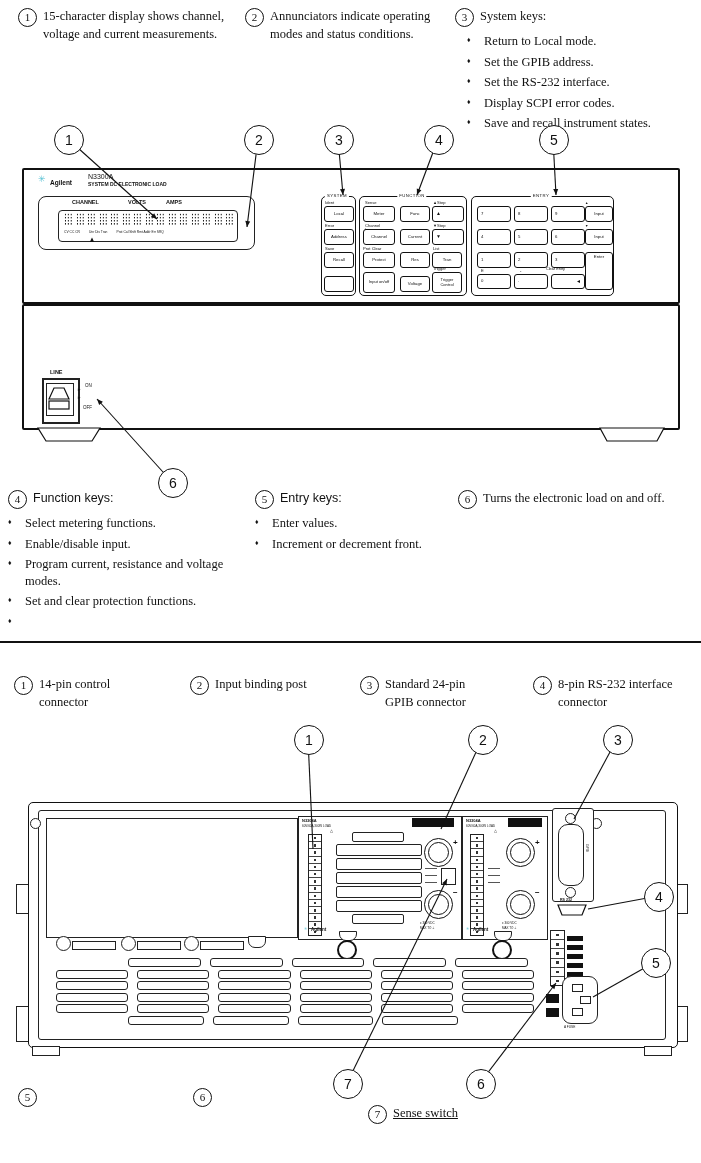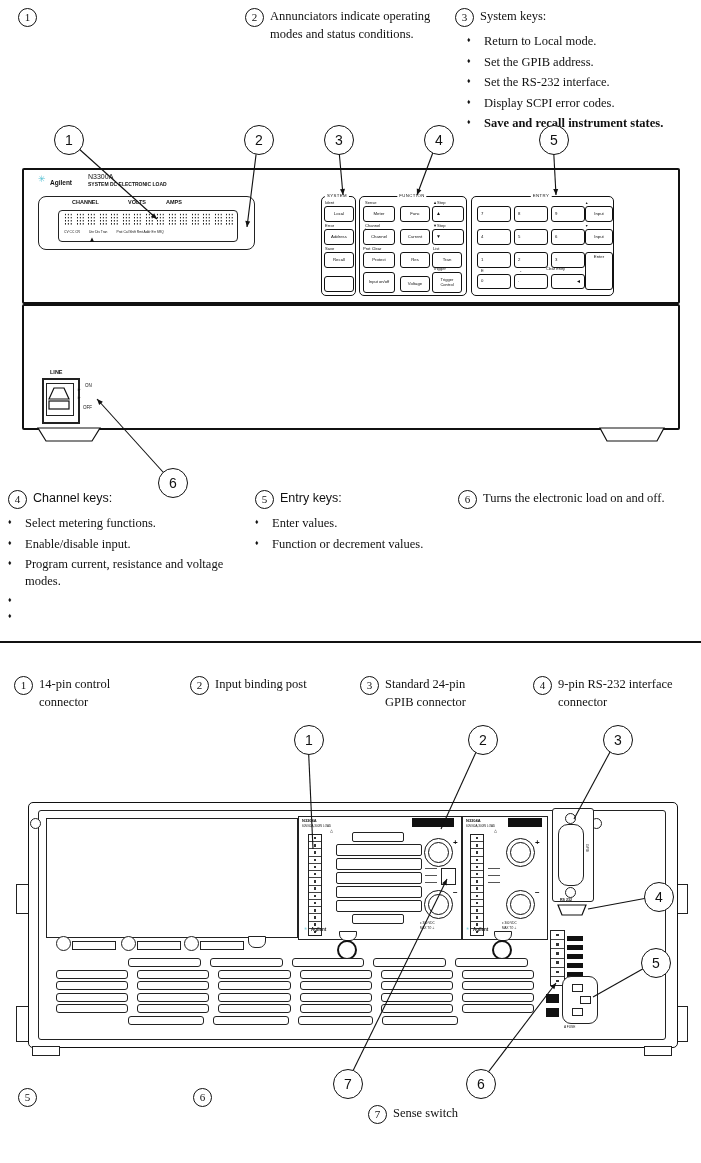--- a/index.html
+++ b/index.html
@@ -58,20 +58,21 @@
   .post::after{content:"";position:absolute;inset:3px;border:1px solid #111;border-radius:50%;}
   svg.overlay{position:absolute;left:0;top:0;z-index:5;pointer-events:none;}
 </style>
 </head>
 <body>
 
 <div id="page">
 
   <div class="abs titem" style="left:18px;top:8px;width:210px;">
     <span class="cnum">1</span>
+    <span style="width:182px;">15-character display shows channel, voltage and current measurements.</span>
   </div>
   <div class="abs titem" style="left:245px;top:8px;width:200px;">
     <span class="cnum">2</span>
     <span style="width:170px;">Annunciators indicate operating modes and status conditions.</span>
   </div>
   <div class="abs" style="left:455px;top:8px;width:235px;">
     <div class="titem">
       <span class="cnum">3</span>
       <span>System keys:</span>
     </div>
@@ -87,21 +88,21 @@
       <div class="bul">
           <span class="dia">♦</span>
           <span style="width:195px;">Set the RS-232 interface.</span>
         </div>
       <div class="bul">
           <span class="dia">♦</span>
           <span style="width:195px;">Display SCPI error codes.</span>
         </div>
       <div class="bul">
           <span class="dia">♦</span>
-          <span style="width:195px;font-weight:bold;">Save and recall instrument states.</span>
+          <span style="width:195px;">Save and recall instrument states.</span>
         </div>
     </div>
   </div>
 
   <div class="pbox" style="left:22px;top:168px;width:654px;height:132px;"></div>
 
   <div class="pbox" style="left:22px;top:304px;width:654px;height:122px;"></div>
 
   <span class="tiny sym" style="left:38px;top:175px;font-size:9px;color:#5bc2d4;">✳</span>
   <span class="tiny" style="left:50px;top:179px;font-size:6.5px;font-weight:bold;">Agilent</span>
@@ -215,56 +216,57 @@
   <div class="callout" style="left:539px;top:125px;">
       <span>5</span>
     </div>
   <div class="callout" style="left:158px;top:468px;">
       <span>6</span>
     </div>
 
   <div class="abs" style="left:8px;top:490px;width:240px;">
     <div class="titem sans">
       <span class="cnum serif">4</span>
-      <span>Channel keys:</span>
+      <span>Function keys:</span>
     </div>
     <div class="bullets" style="margin-left:0;">
       <div class="bul">
           <span class="dia">♦</span>
           <span style="width:215px;">Select metering functions.</span>
         </div>
       <div class="bul">
           <span class="dia">♦</span>
           <span style="width:215px;">Enable/disable input.</span>
         </div>
       <div class="bul">
           <span class="dia">♦</span>
           <span style="width:200px;">Program current, resistance and voltage modes.</span>
         </div>
       <div class="bul">
           <span class="dia">♦</span>
+          <span style="width:215px;">Set and clear protection functions.</span>
         </div>
       <div class="bul">
           <span class="dia">♦</span>
         </div>
     </div>
   </div>
   <div class="abs" style="left:255px;top:490px;width:190px;">
     <div class="titem sans">
       <span class="cnum serif">5</span>
       <span>Entry keys:</span>
     </div>
     <div class="bullets" style="margin-left:0;">
       <div class="bul">
           <span class="dia">♦</span>
           <span style="width:165px;">Enter values.</span>
         </div>
       <div class="bul">
           <span class="dia">♦</span>
-          <span style="width:165px;">Function or decrement values.</span>
+          <span style="width:165px;">Increment or decrement front.</span>
         </div>
     </div>
   </div>
   <div class="abs serif" style="left:458px;top:490px;width:235px;font-size:12.5px;line-height:1.42;">
     <span class="cnum" style="float:left;">6</span>
     <span>Turns the electronic load on and off.</span>
   </div>
 
   <div class="abs" style="left:0;top:641px;width:701px;height:1.5px;background:#111;"></div>
 
@@ -275,21 +277,21 @@
   <div class="abs titem" style="left:190px;top:676px;width:165px;">
     <span class="cnum">2</span>
     <span style="width:140px;">Input binding post</span>
   </div>
   <div class="abs titem" style="left:360px;top:676px;width:130px;">
     <span class="cnum">3</span>
     <span style="width:103px;">Standard 24-pin GPIB connector</span>
   </div>
   <div class="abs titem" style="left:533px;top:676px;width:150px;">
     <span class="cnum">4</span>
-    <span style="width:118px;">9-pin RS-232 interface connector</span>
+    <span style="width:118px;">8-pin RS-232 interface connector</span>
   </div>
 
   <div class="thin" style="left:16px;top:884px;width:12px;height:28px;"></div>
   <div class="thin" style="left:16px;top:1006px;width:12px;height:34px;"></div>
   <div class="thin" style="left:674px;top:884px;width:12px;height:28px;"></div>
   <div class="thin" style="left:674px;top:1006px;width:12px;height:34px;"></div>
 
   <div class="pbox" style="left:28px;top:802px;width:648px;height:244px;border-width:1.6px;border-radius:5px;"></div>
   <div class="thin" style="left:38px;top:810px;width:626px;height:228px;border-radius:3px;"></div>
   <div class="thin" style="left:32px;top:1046px;width:26px;height:8px;"></div>
@@ -487,21 +489,21 @@
     </div>
 
   <div class="abs titem" style="left:18px;top:1088px;width:160px;">
     <span class="cnum">5</span>
   </div>
   <div class="abs titem" style="left:193px;top:1088px;width:160px;">
     <span class="cnum">6</span>
   </div>
   <div class="abs titem" style="left:368px;top:1105px;width:160px;">
     <span class="cnum">7</span>
-    <span style="width:130px;">Sense switch</span>
+    <span style="width:130px;text-decoration:underline;">Sense switch</span>
   </div>
 
   <svg class="overlay" width="701" height="1163" viewBox="0 0 701 1163">
     <g stroke="#111" stroke-width="1.1" fill="none">
       <line x1="68" y1="139" x2="157" y2="219"></line>
       <line x1="258" y1="139" x2="247" y2="227"></line>
       <line x1="338" y1="139" x2="343" y2="195"></line>
       <line x1="438" y1="139" x2="417" y2="195"></line>
       <line x1="553" y1="139" x2="556" y2="195"></line>
       <line x1="172" y1="482" x2="97" y2="399"></line>

